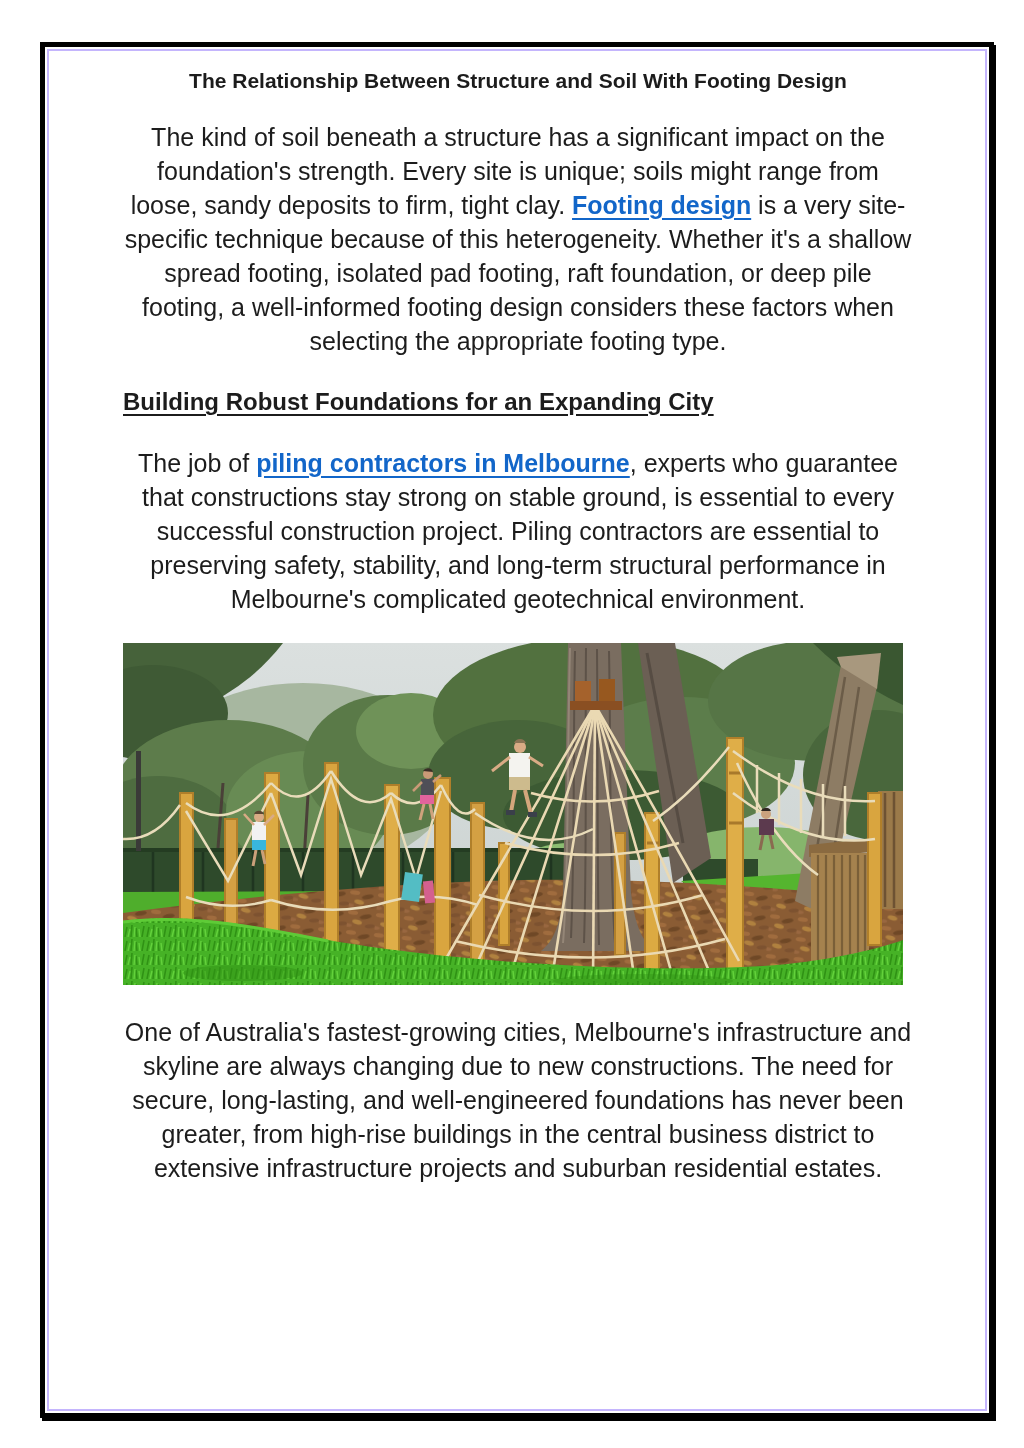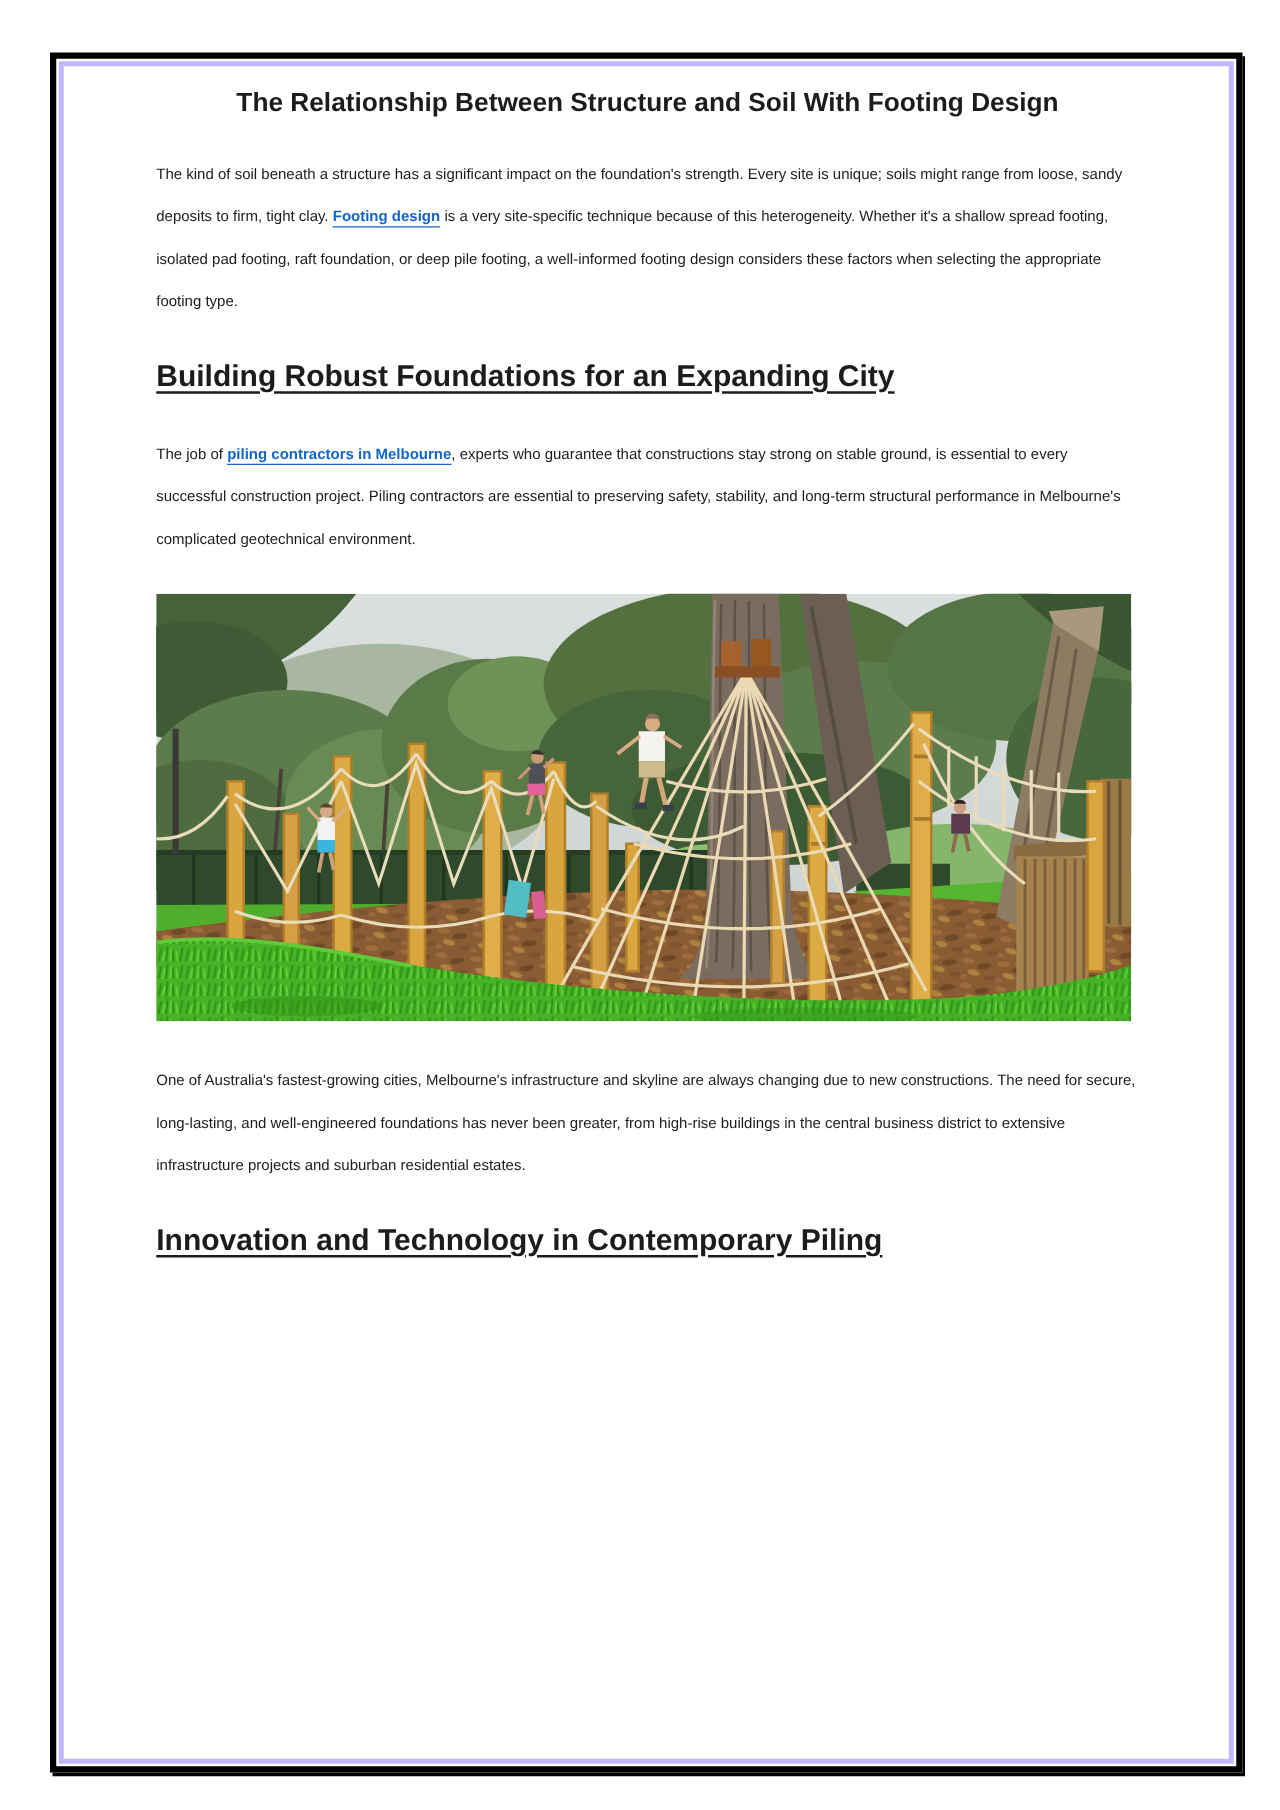--- a/index.html
+++ b/index.html
@@ -1,23 +1,23 @@
 <!DOCTYPE html>
 <html><head>
 <meta charset="utf-8">
 <style>
   html,body{margin:0;padding:0;background:#ffffff;}
   .canvas{position:relative;width:1024px;height:1448px;background:#ffffff;overflow:hidden;
           font-family:"Liberation Sans","DejaVu Sans",sans-serif;color:#1c1c1c;}
   .frame{position:absolute;left:40px;top:42px;width:944px;height:1366px;border:5px solid #000;
          box-shadow:2px 3px 0 0 #000;background:#fff;}
-  .frame-inner{position:absolute;inset:2px;border:4px solid #c4b5fd;}
+  .frame-inner{position:absolute;inset:2px;border:2px solid #c4b5fd;}
   .content{position:absolute;inset:0;padding:13px 72px 0 74px;}
   .doc-title{font-size:21px;font-weight:bold;text-align:center;line-height:34px;margin:0 0 22px 0;}
-  p.body-par{font-size:12px;line-height:34px;margin:18px 0 27px 0;text-align:left;}
+  p.body-par{font-size:25px;line-height:34px;margin:18px 0 27px 0;text-align:center;}
   h2.doc-heading{font-size:24px;font-weight:bold;line-height:34px;margin:0 0 27px 0;
                  text-decoration:underline;text-underline-offset:4px;}
   a.doc-link{color:#1266c9;font-weight:bold;text-decoration:underline;text-underline-offset:4px;cursor:pointer;}
   figure.photo{margin:5px 0 30px 0;width:780px;height:342px;line-height:0;}
   figure.photo svg{display:block;}
 </style>
 </head>
 <body>
 
 <div class="canvas">
@@ -217,19 +217,18 @@
               <path d="M0,342 L0,278 C60,270 125,281 205,297 C320,317 500,331 640,323 C700,319 752,307 780,297 L780,342 Z" fill="url(#grassPat)"></path>
               <path d="M0,279 C60,271 125,282 205,298" stroke="#5ecb37" stroke-width="3" fill="none"></path>
               <ellipse cx="120" cy="330" rx="60" ry="8" fill="#2f9214" opacity="0.5"></ellipse>
               <ellipse cx="520" cy="338" rx="90" ry="7" fill="#2f9214" opacity="0.4"></ellipse>
             </g>
           </svg>
         </figure>
 
         <p class="body-par">One of Australia's fastest-growing cities, Melbourne's infrastructure and skyline are always changing due to new constructions. The need for secure, long-lasting, and well-engineered foundations has never been greater, from high-rise buildings in the central business district to extensive infrastructure projects and suburban residential estates.</p>
 
-        <h2 class="doc-heading">Innovation and Technology in Contemporary Piling</h2>
 
 
       </div>
     </div>
   </div>
 </div>
 
 </body></html>

